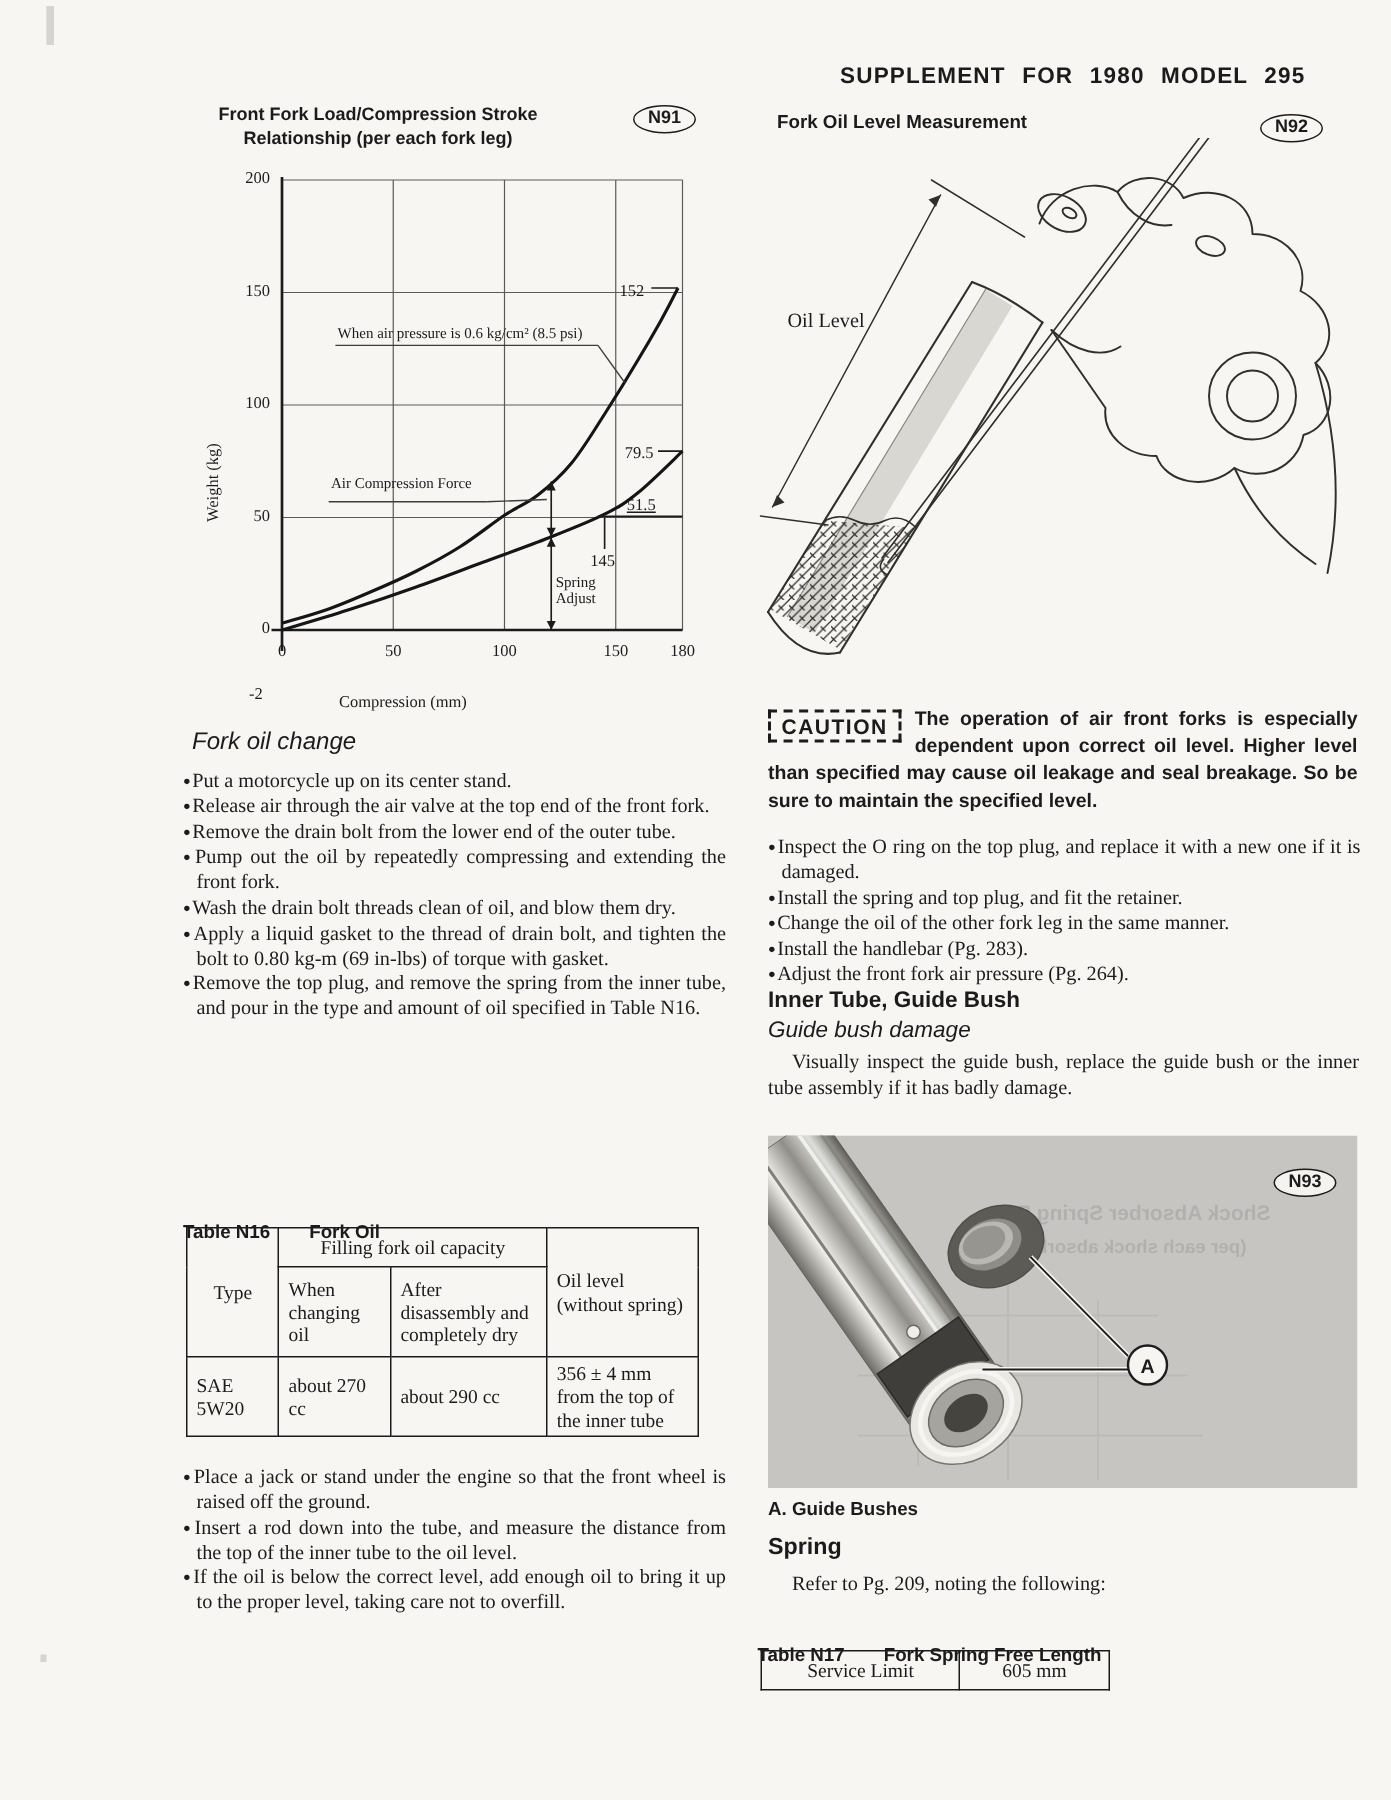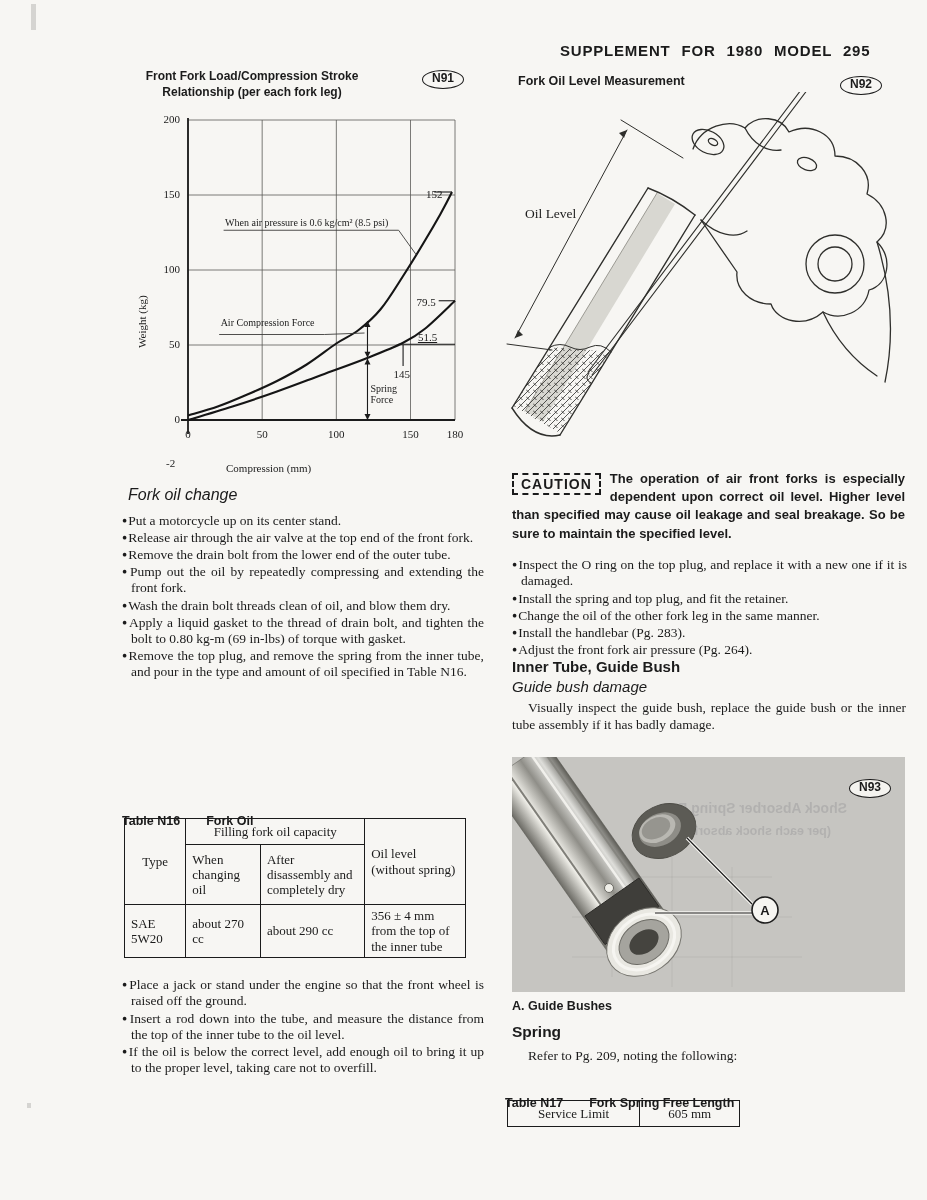--- a/index.html
+++ b/index.html
@@ -105,25 +105,25 @@
       <path d="M237.48333333333335,248.5 l-3,6 l6,0 z" fill="#1b1b1b"></path>
       <path d="M237.48333333333335,310 l-3,-6 l6,0 z" fill="#1b1b1b"></path>
       <line x1="273.08333333333337" y1="235" x2="273.08333333333337" y2="256" class="ann"></line>
       <line x1="268.6333333333333" y1="234.25" x2="325" y2="234.25" class="ann"></line>
       <line x1="308.68333333333334" y1="190.75" x2="325" y2="190.75" class="ann"></line>
       <line x1="304.23333333333335" y1="82" x2="322.03333333333336" y2="82" class="ann"></line>
     </svg>
   <div id="chart-labels">
       <span class="clab note" style="left: 95.0833px; top: 106.5px;">When air pressure is 0.6 kg/cm² (8.5 psi)</span>
       <span class="clab note" style="left: 90.6333px; top: 207px;">Air Compression Force</span>
-      <span class="clab note" style="left: 240.45px; top: 273px; width: 44px; white-space: normal;">Spring Force</span>
+      <span class="clab note" style="left: 240.45px; top: 273px; width: 44px; white-space: normal;">Spring Adjust</span>
       <span class="clab val" style="left: 263.442px; top: 258px;">145</span>
       <span class="clab val" style="left: 287.917px; top: 220.5px; text-decoration: underline;">51.5</span>
       <span class="clab val" style="left: 286.433px; top: 186px;">79.5</span>
-      <span class="clab val" style="left: 296px; top: 78px;">152</span>
+      <span class="clab val" style="left: 283px; top: 78px;">152</span>
       <span class="tick yt" style="left: 18px; top: 303px; width: 32px;">0</span>
       <span class="tick yt" style="left: 18px; top: 228px; width: 32px;">50</span>
       <span class="tick yt" style="left: 18px; top: 153px; width: 32px;">100</span>
       <span class="tick yt" style="left: 18px; top: 78px; width: 32px;">150</span>
       <span class="tick yt" style="left: 18px; top: 3px; width: 32px;">200</span>
       <span class="tick xt" style="left: 44px; top: 318px; width: 28px;">0</span>
       <span class="tick xt" style="left: 118.167px; top: 318px; width: 28px;">50</span>
       <span class="tick xt" style="left: 192.333px; top: 318px; width: 28px;">100</span>
       <span class="tick xt" style="left: 266.5px; top: 318px; width: 28px;">150</span>
       <span class="tick xt" style="left: 311px; top: 318px; width: 28px;">180</span>

